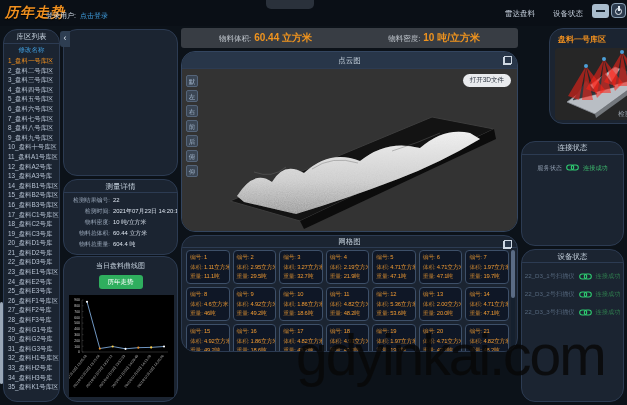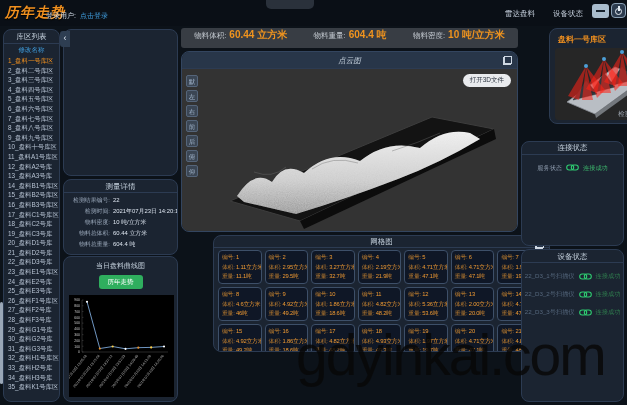--- a/index.html
+++ b/index.html
@@ -19,21 +19,21 @@
   #devstat-btn { left:553px; top:9px; font-size:7.5px; color:#c4cedb; cursor:pointer; }
   #min-btn { left:592px; top:4px; width:17px; height:14px; background:#a9bccd; border-radius:3px; cursor:pointer; }
   #min-btn i { position:absolute; left:4px; top:6px; width:9px; height:2px; background:#15202c; }
   #pwr-btn { left:611px; top:3px; width:15px; height:15px; background:#2c3b4e;
     border:1px solid #8aa0b5; border-radius:4px; cursor:pointer; }
   #pwr-btn .ring { position:absolute; left:3px; top:4px; width:7px; height:7px;
     border:1.4px solid #e4ecf4; border-radius:50%; }
   #pwr-btn .bar { position:absolute; left:6.4px; top:2px; width:1.6px; height:5px; background:#e4ecf4; }
 
   
-  .panel { position:absolute; background:#1b2431; border:1px solid #2c3b52; border-radius:8px; overflow:hidden; }
+  .panel { position:absolute; background:#1b2431; border:1px solid #2c3b52; border-radius:14px; overflow:hidden; }
   .p-head { height:13px; line-height:13px; text-align:center; font-size:7.5px; color:#c8d4e0;
     border-bottom:1px solid #2c3b52; position:relative; }
 
   
   #sidebar { left:3px; top:29px; width:57px; height:373px; }
   #sidebar .p-head { height:14px; line-height:14px; }
   #rename-link { display:block; text-align:center; font-size:6.5px; color:#3f9ddd;
     padding:2px 0 1px; cursor:pointer; }
   #area-list { height:340px; overflow:hidden; }
   .side-item { font-size:6.4px; line-height:9.6px; padding-left:4px; color:#b6c2d2;
@@ -59,42 +59,42 @@
   
   #curve-panel { left:63px; top:256px; width:115px; height:146px; }
   #curve-title { text-align:center; font-size:7px; color:#c8d4e0; padding-top:4px; }
   #curve-btn { display:block; margin:4px auto 0; background:#2fae5e; color:#fff;
     border:none; border-radius:3px; font-size:6.5px; padding:2.5px 9px; cursor:pointer;
     font-family:inherit; }
   #curve-chart-wrap { position:absolute; left:5px; top:38px; width:105px; height:102px; }
 
   
   #statsbar { left:181px; top:28px; width:337px; height:20px; background:#383d44;
-    border-radius:3px; display:flex; align-items:flex-start; justify-content:space-around; }
+    border-radius:3px; display:flex; align-items:center; justify-content:space-around; }
   .stat { display:flex; align-items:baseline; }
   .stat .lbl { font-size:7.5px; color:#c6ccd3; }
   .stat .val { font-size:10px; font-weight:bold; color:#f0941e; margin-left:3px; }
 
   
   #pc-panel { left:181px; top:51px; width:337px; height:181px; border-color:#33455f; }
-  #pc-panel .p-head { height:17px; line-height:17px; background:#283649;font-style:italic; }
+  #pc-panel .p-head { height:17px; line-height:17px; background:#283649; }
   #pc-body { position:relative; width:100%; height:162px; background:#333333; }
   .win-icon { position:absolute; right:5px; top:4px; width:9px; height:9px; cursor:pointer; }
   .win-icon:before { content:""; position:absolute; left:0; bottom:0; width:6px; height:6px; border:1px solid #cfd8e3; }
   .win-icon:after { content:""; position:absolute; right:0; top:0; width:6px; height:6px; border:1px solid #cfd8e3; background:#283649; }
   #open3d-btn { position:absolute; right:6px; top:5px; background:#e9ebee; color:#2c3440;
     font-size:6.5px; padding:2px 7px; border:none; border-radius:8px; cursor:pointer;
     font-family:inherit; }
   #view-btns { position:absolute; left:4px; top:6px; }
   .view-btn { width:12px; height:12px; margin-bottom:3px; background:#3b4654;
     border:1px solid #55657a; border-radius:2px; color:#9fb2c8; font-size:6.5px;
     line-height:11px; text-align:center; cursor:pointer; }
 
   
-  #grid-panel { left:181px; top:235px; width:337px; height:117px;margin-left:32px; }
+  #grid-panel { left:181px; top:235px; width:337px; height:117px; }
   #grid-panel .p-head { height:12px; line-height:12px; }
   #grid-body { position:relative; height:153px; overflow:hidden; padding:2px 8px 0 4px; }
   #grid-cells { display:grid; grid-template-columns:repeat(7,1fr); gap:3px; }
   .gcard { height:34px; background:#0f1726; border:1px solid #3d4f68; border-radius:4px;
     padding:2px 0 0 3px; overflow:hidden; cursor:pointer; }
   .gcard div { font-size:5.8px; line-height:9.6px; white-space:nowrap; letter-spacing:-0.2px; }
   .gcard .k { color:#b97b2e; }
   .gcard .v { color:#f09a32; }
   #grid-scroll-track { position:absolute; right:2px; top:2px; width:4px; height:149px;
     background:#15202e; border-radius:2px; }
@@ -263,24 +263,20 @@
           <text x="95" y="61" font-size="3.5" fill="#bbbbbb" text-anchor="end" transform="rotate(-52 95 61)">2021年07月23日 14:20:16</text>
         </svg></div>
   </div>
 
   <div id="statsbar" class="abs">
       <div class="stat">
         <span class="lbl">物料体积:</span>
         <span class="val">60.44 立方米</span>
       </div>
       <div class="stat">
-        <span class="lbl">物料重量:</span>
-        <span class="val">604.4 吨</span>
-      </div>
-      <div class="stat">
         <span class="lbl">物料密度:</span>
         <span class="val">10 吨/立方米</span>
       </div>
     </div>
 
   <div id="pc-panel" class="panel">
     <div class="p-head">点云图
       <span class="win-icon"></span>
     </div>
     <div id="pc-body">

